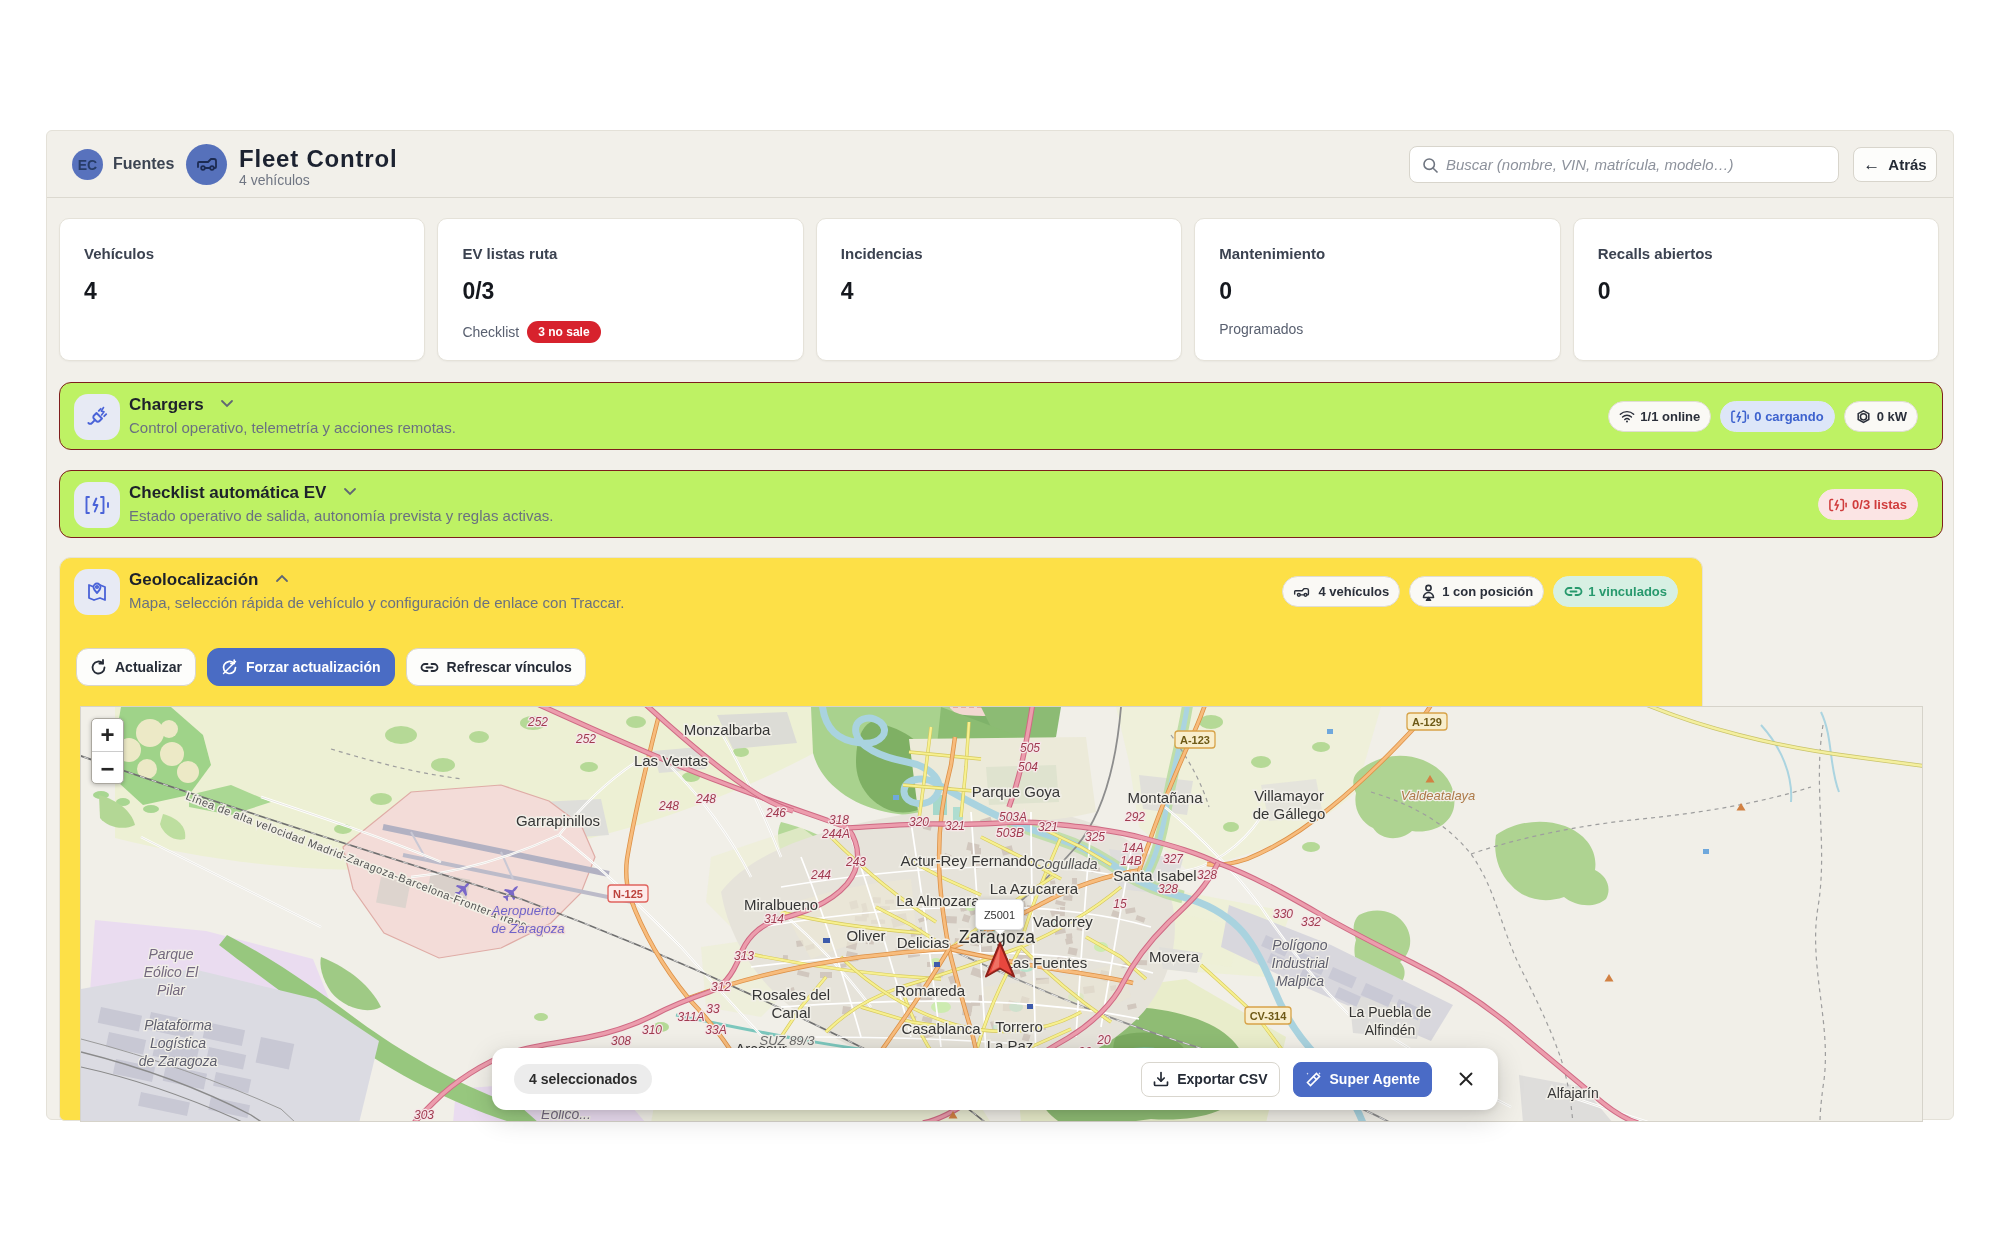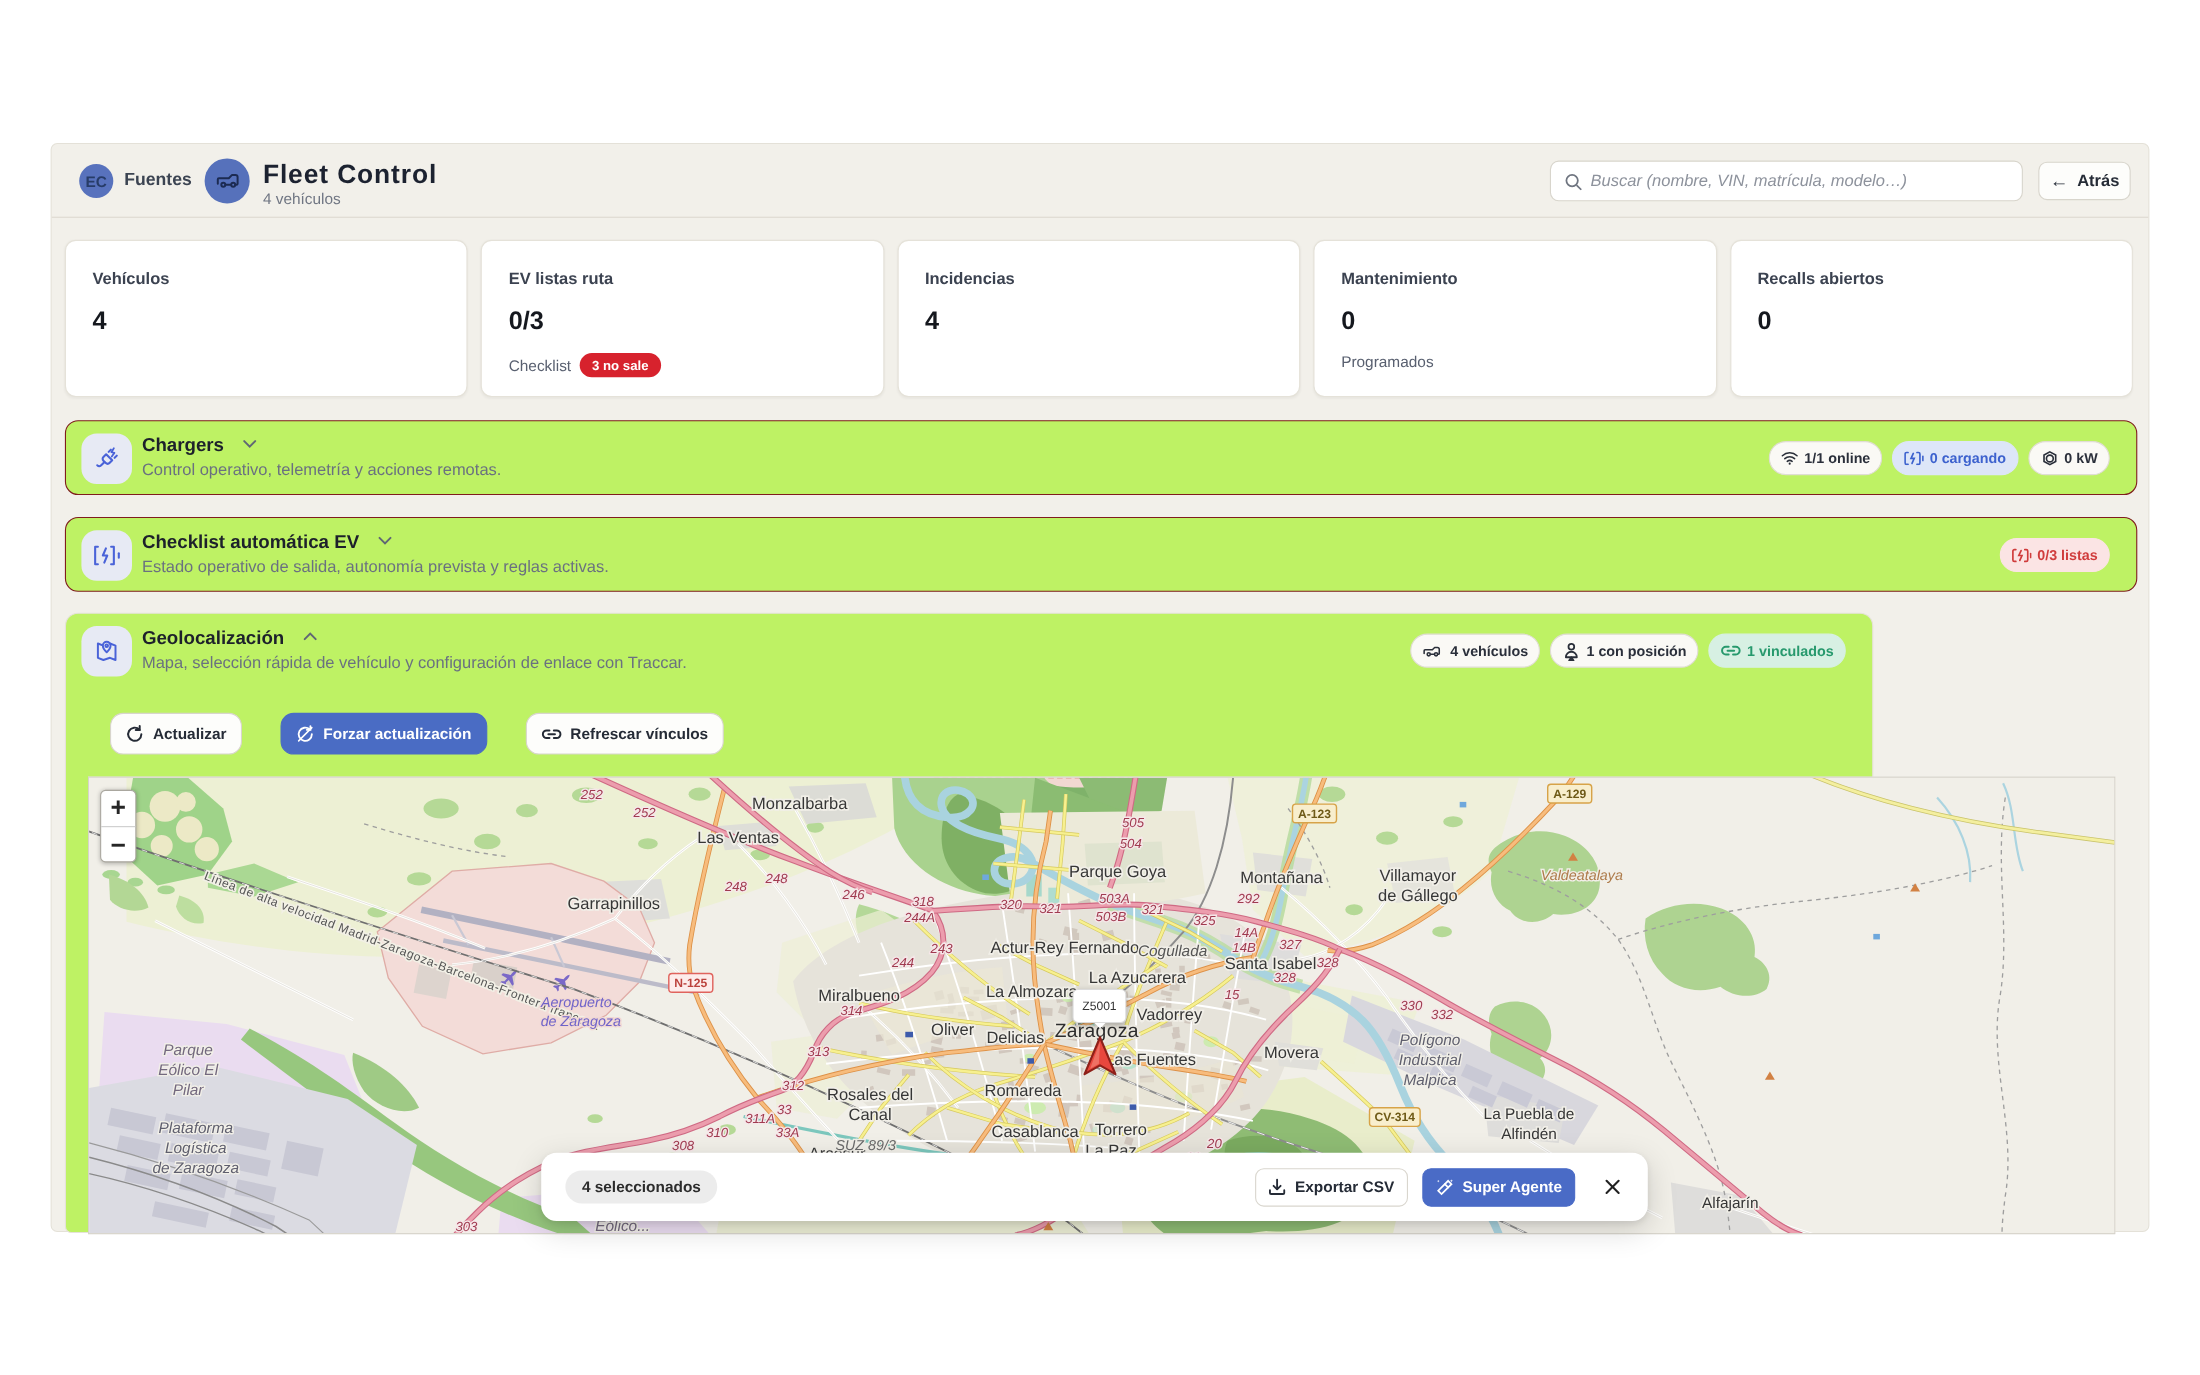--- a/index.html
+++ b/index.html
@@ -26,23 +26,23 @@
 .row { position:absolute; left:12px; width:1884px; height:68px; background:#bef264; border:1px solid #7f1d1d; border-radius:12px; }
 .icsq { position:absolute; left:14px; top:11px; width:46px; height:46px; border-radius:14px; background:#e7eaf4; display:flex; align-items:center; justify-content:center; }
 .rt { position:absolute; left:69px; top:12px; font-size:17px; font-weight:bold; color:#1d212b; }
 .rs { position:absolute; left:69px; top:36px; font-size:15px; color:#6a7180; }
 .pills { position:absolute; right:24px; top:18px; display:flex; gap:9px; }
 .pill { height:31px; border-radius:999px; display:flex; align-items:center; padding:0 10px; gap:5px; font-size:13px; font-weight:bold; color:#2a2f3a; background:#faf9f5; border:1px solid #e0ddd4; }
 .pill.blue { background:#dde6f8; border-color:#dde6f8; color:#3d62ce; }
 .pill.red  { background:#fbe4e4; border-color:#fbe4e4; color:#d03c3c; }
 .pill.green{ background:#d7f0e3; border-color:#d7f0e3; color:#27996d; }
 
-.geo { position:absolute; left:12px; top:426px; width:1644px; height:564px; background:#bef264; border:1px solid #e5e2d9; border-radius:12px 12px 6px 6px; }
+.geo { position:absolute; left:12px; top:426px; width:1644px; height:564px; background:#fde047; border:1px solid #e5e2d9; border-radius:12px 12px 6px 6px; }
 .btns { position:absolute; left:16px; top:90px; display:flex; gap:11px; }
-.btn { height:38px; border-radius:12px; background:#fdfdfb; border:1px solid #d8d5cc; display:flex; align-items:center; padding:0 13px; gap:8px; font-size:14px; font-weight:bold; color:#252b36;margin-left:24px; }
+.btn { height:38px; border-radius:12px; background:#fdfdfb; border:1px solid #d8d5cc; display:flex; align-items:center; padding:0 13px; gap:8px; font-size:14px; font-weight:bold; color:#252b36; }
 .btn.primary { background:#4a6cc4; border-color:#4a6cc4; color:#fff; }
 .mapwrap { position:absolute; left:20px; top:148px; width:1843px; height:416px; border:1px solid #d6d3ca; background:#f1efe8; overflow:hidden; }
 
 .toolbar { position:absolute; left:492px; top:1048px; width:1006px; height:62px; background:#fff; border-radius:14px; box-shadow:0 8px 28px rgba(0,0,0,0.16), 0 2px 6px rgba(0,0,0,0.08); display:flex; align-items:center; z-index:30; }
 .selpill { margin-left:22px; background:#ececec; border-radius:999px; padding:7px 15px; font-size:14px; font-weight:bold; color:#2c2c2c; }
 .tbtn { height:35px; border-radius:8px; background:#fff; border:1px solid #d9d6ce; display:flex; align-items:center; padding:16px 11px; gap:8px; font-size:14px; font-weight:bold; color:#252b36; }
 .tbtn.blue { background:#4a6bc6; border-color:#4a6bc6; color:#fff; }
 .zoomctl { position:absolute; left:10px; top:11px; width:33px; height:66px; background:#fff; border:1px solid #aaa79f; border-radius:5px; z-index:20; box-shadow:0 1px 4px rgba(0,0,0,0.25); }
 .zoomctl .zi { height:33px; display:flex; align-items:center; justify-content:center; font-size:24px; font-weight:bold; color:#262626; }
 .zoomctl .zi:first-child { border-bottom:1px solid #ccc; }

